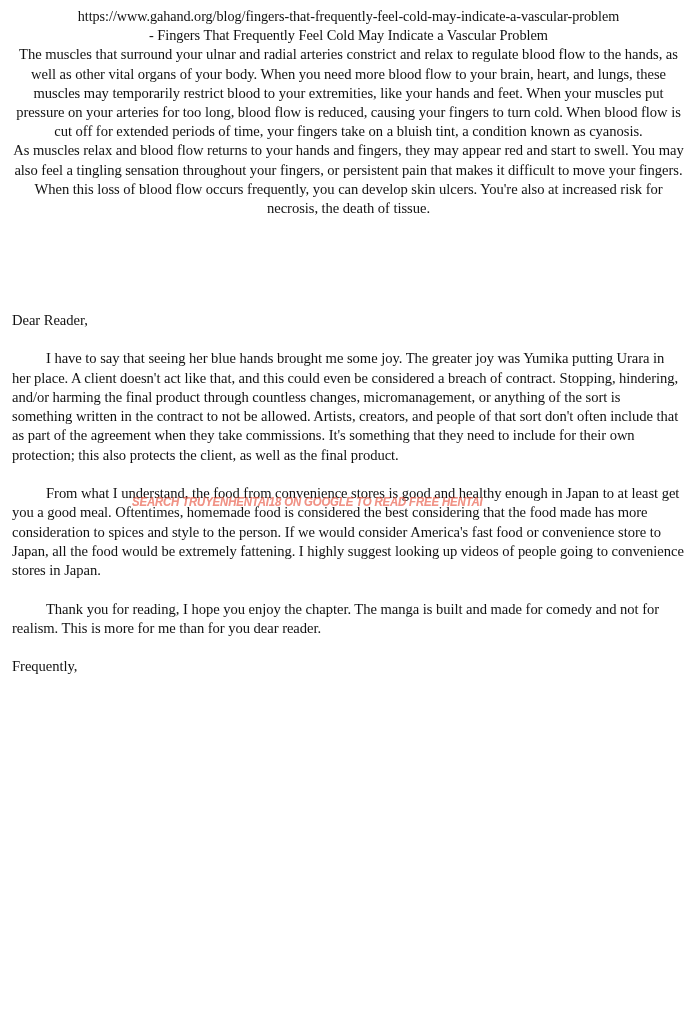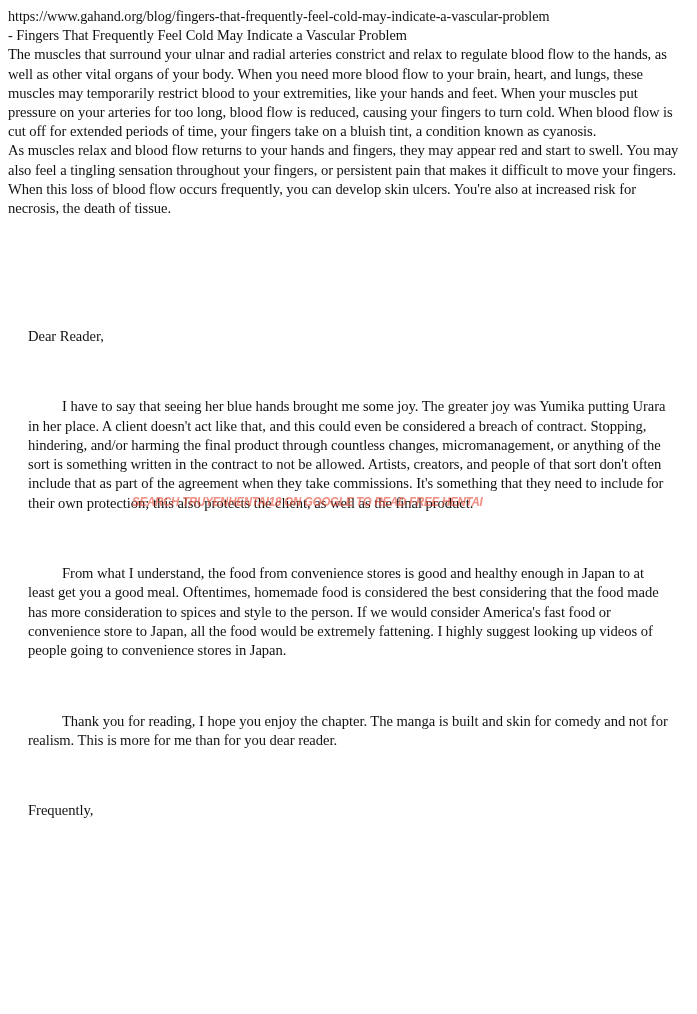--- a/index.html
+++ b/index.html
@@ -31,42 +31,42 @@
     position: absolute;
     left: 8px;
     top: 7px;
     width: 681px;
     text-align: center;
   }
   .excerpt .line,
   .excerpt .para {
     font-size: 14.6px;
     line-height: 19.2px;
-    text-align: left;
+    text-align: center;
     margin: 0;
     letter-spacing: -0.05px;
   }
   .excerpt .url {
     font-size: 14.2px;
   }
   .excerpt .subtitle {
     font-weight: normal;
     font-size: 14.4px;
   }
 
   
   .letter {
     position: absolute;
     left: 12px;
     top: 311px;
     width: 672px;
     text-align: left;
   }
   .letter p {
-    margin: 16px;
+    margin: 0;
     font-size: 14.6px;
     line-height: 19.3px;
     text-align: left;
     letter-spacing: -0.05px;
   }
   .letter p.indent {
     text-indent: 34px;
   }
   .gap-sm { height: 19px; }
   .gap-md { height: 19px; }
@@ -112,21 +112,21 @@
     <p class="para">When this loss of blood flow occurs frequently, you can develop skin ulcers. You're also at increased risk for necrosis, the death of tissue.</p>
   </div>
 
   <div class="letter">
     <p>Dear Reader,</p>
     <div class="gap-sm"></div>
     <p class="indent">I have to say that seeing her blue hands brought me some joy.  The greater joy was Yumika putting Urara in her place.  A client doesn't act like that, and this could even be considered a breach of contract.  Stopping, hindering, and/or harming the final product through countless changes, micromanagement, or anything of the sort is something written in the contract to not be allowed.  Artists, creators, and people of that sort don't often include that as part of the agreement when they take commissions.  It's something that they need to include for their own protection; this also protects the client, as well as the final product.</p>
     <div class="gap-md"></div>
     <p class="indent">From what I understand, the food from convenience stores is good and healthy enough in Japan to at least get you a good meal.  Oftentimes, homemade food is considered the best considering that the food made has more consideration to spices and style to the person.  If we would consider America's fast food or convenience store to Japan, all the food would be extremely fattening.  I highly suggest looking up videos of people going to convenience stores in Japan.</p>
     <div class="gap-md"></div>
-    <p class="indent">Thank you for reading, I hope you enjoy the chapter.  The manga is built and skin for comedy and not for realism.  This is more for me than for you dear reader.</p>
+    <p class="indent">Thank you for reading, I hope you enjoy the chapter.  The manga is built and made for comedy and not for realism.  This is more for me than for you dear reader.</p>
     <div class="gap-md"></div>
     <p>Frequently,</p>
     <div class="gap-md"></div>
   </div>
 
   <div class="watermark">
     <span>SEARCH TRUYENHENTAI18 ON GOOGLE TO READ FREE HENTAI</span>
   </div>
 
 </div>

